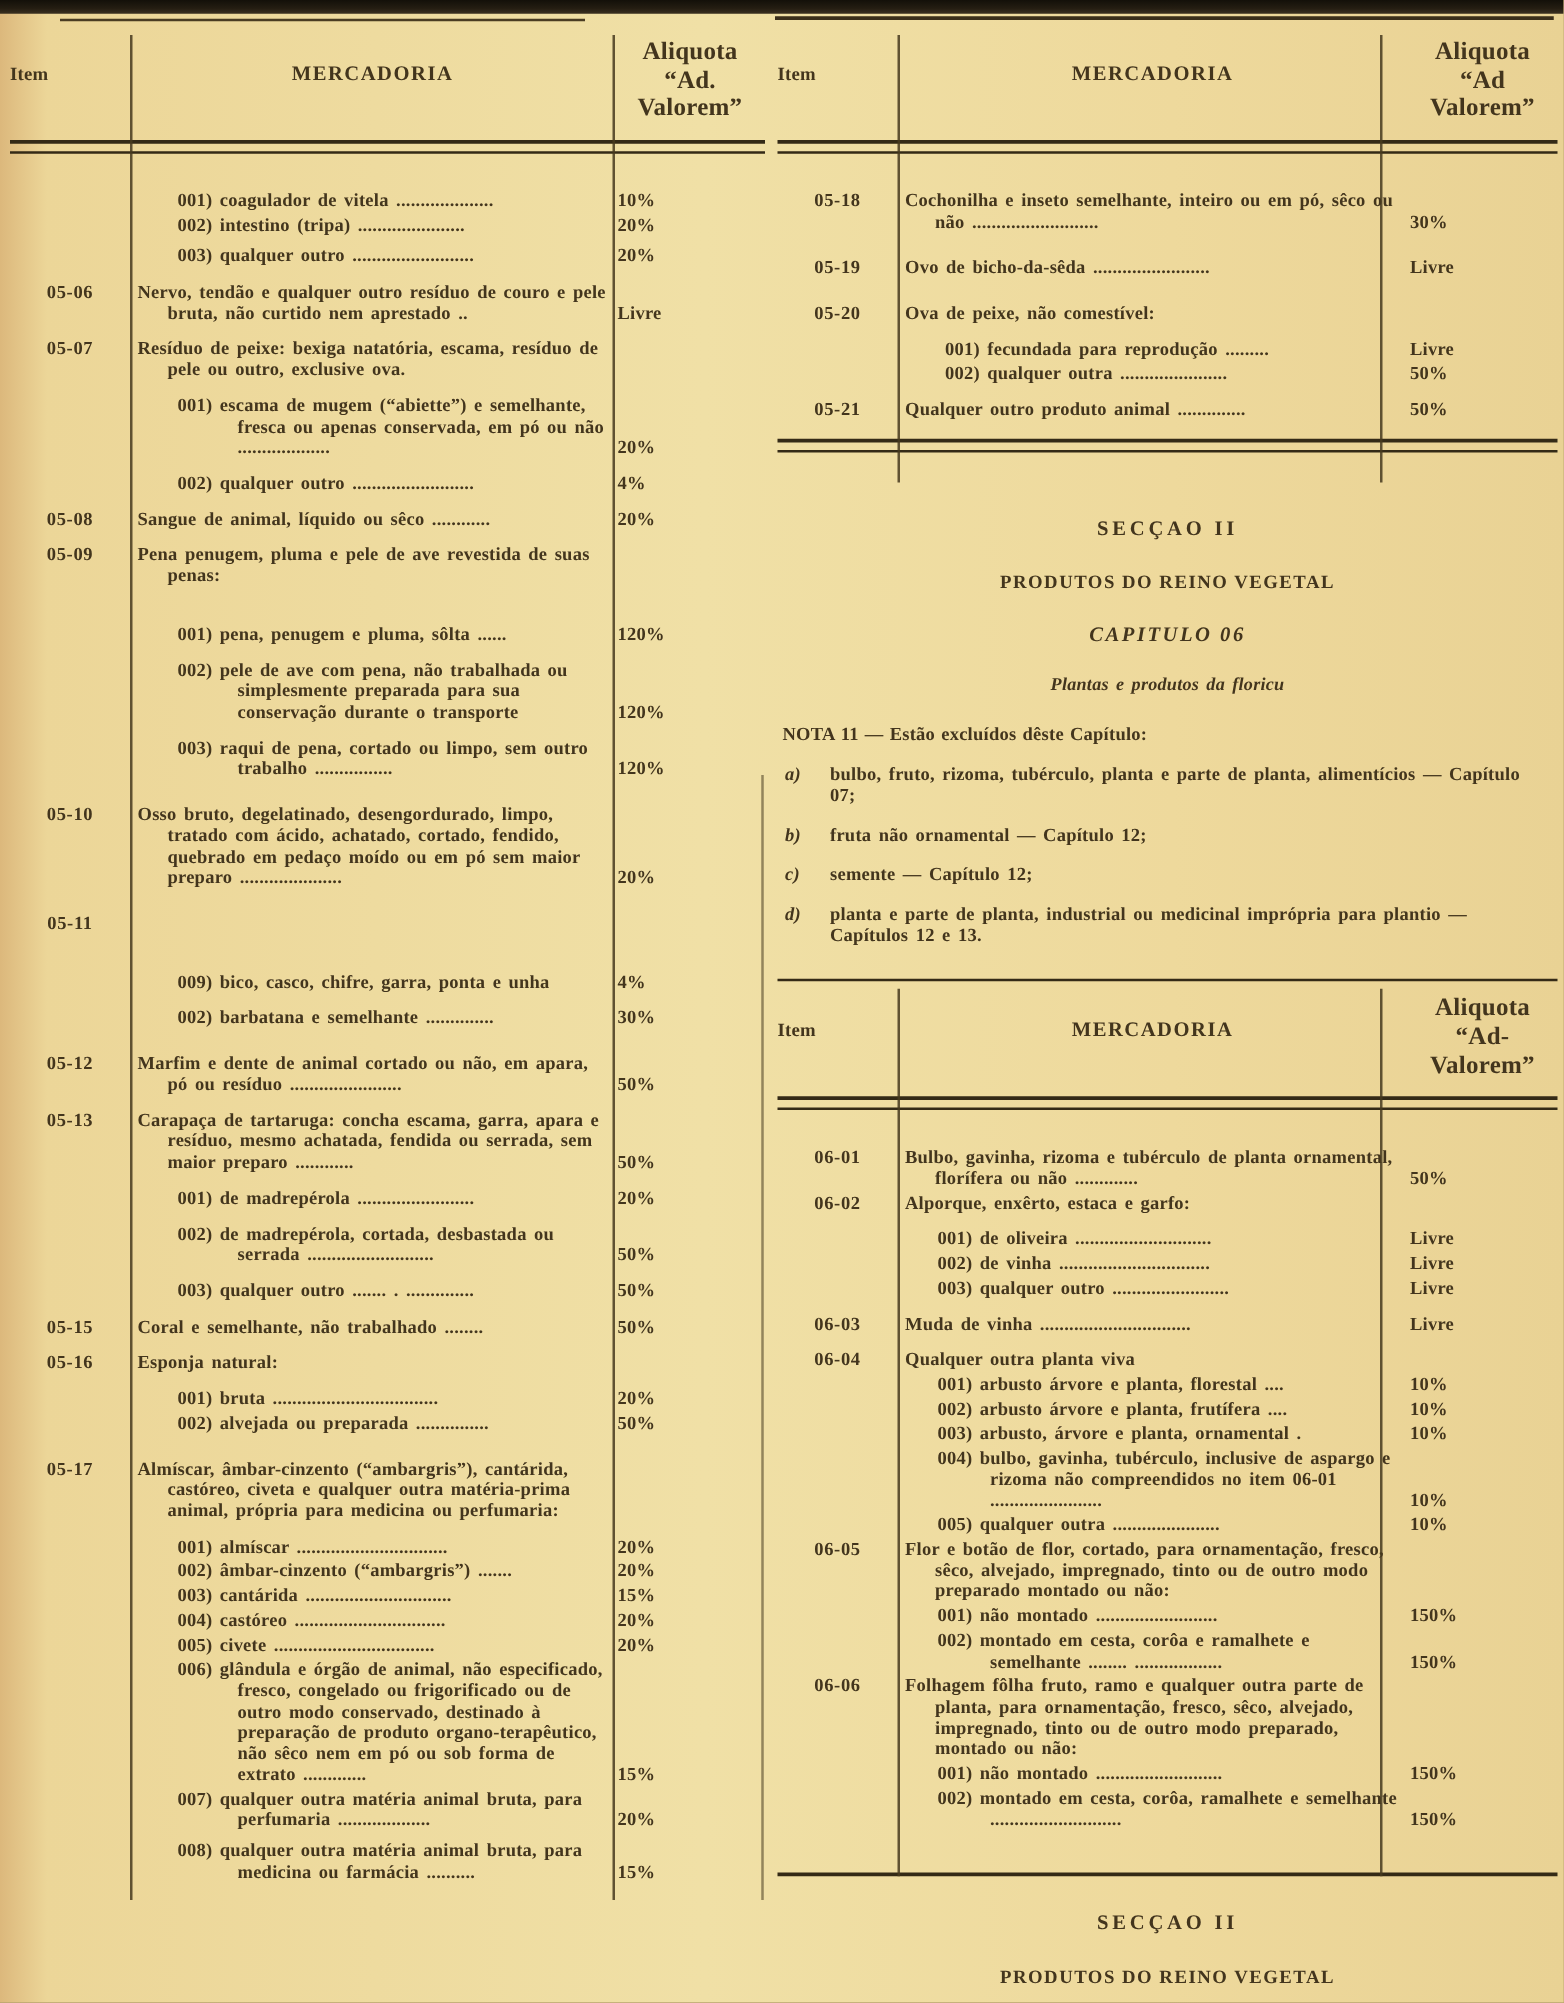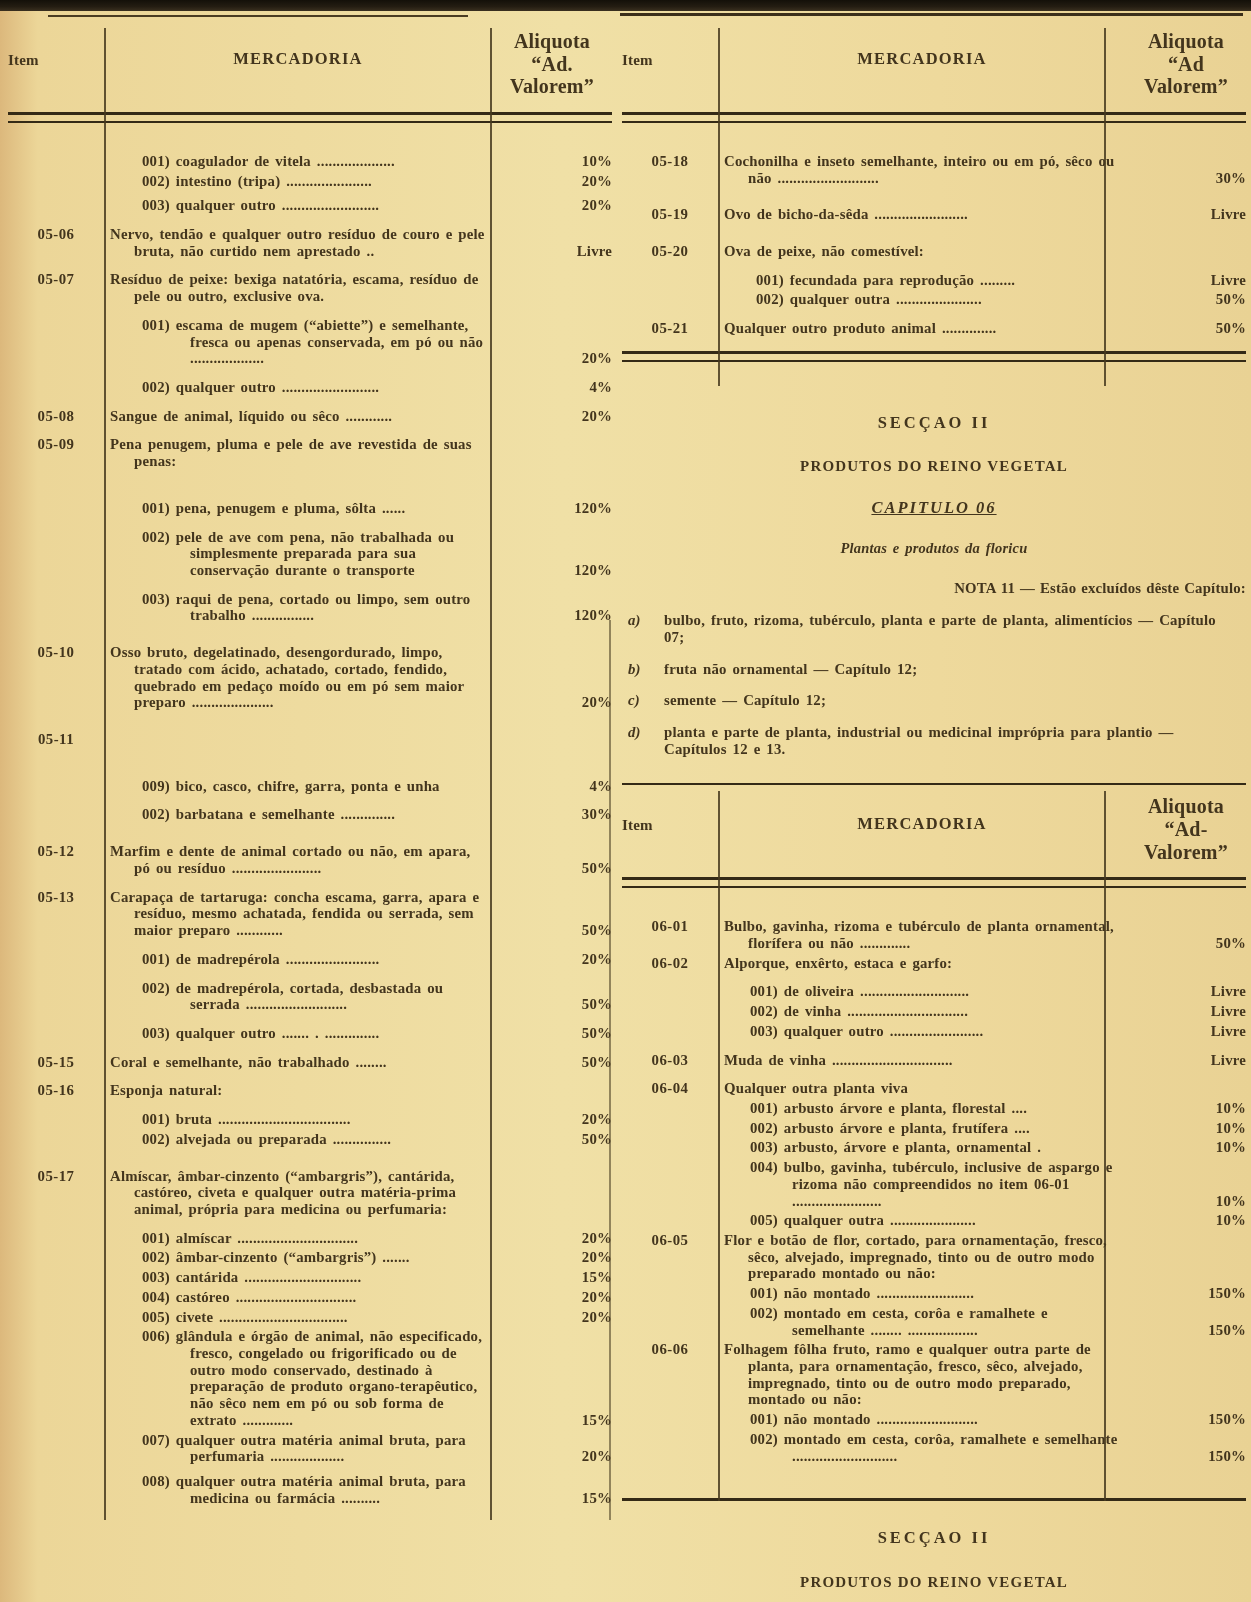--- a/index.html
+++ b/index.html
@@ -37,37 +37,37 @@
   .h-aliq{width:120px;text-align:center;display:flex;flex-direction:column;
           justify-content:space-between;padding:4px 0 4px;font-size:20px;}
   .hr2{height:6px;border-top:3px solid #342a16;border-bottom:2px solid #342a16;}
   .hr1{border-top:2px solid #342a16;}
   .hr1-thick{border-top:3px solid #342a16;}
 
   .tbody{padding-bottom:14px;}
   .trow{display:flex;align-items:flex-end;}
   .c-item{width:96px;flex:none;text-align:center;align-self:flex-start;letter-spacing:.5px;}
   .c-merc{flex:1;padding-right:8px;word-spacing:2px;}
-  .c-val{width:118px;flex:none;text-align:right;}
+  .c-val{width:118px;flex:none;text-align:left;}
   .main .c-merc{padding-left:30px;text-indent:-24px;}
   .sub  .c-merc{padding-left:86px;text-indent:-48px;}
   .t-rmid .sub .c-merc{padding-left:74px;text-indent:-42px;}
 
   .gap-xs{margin-top:3px;}
   .gap-sm{margin-top:8px;}
   .gap-md{margin-top:12px;}
   .gap-lg{margin-top:20px;}
   .gap-xl{margin-top:30px;}
 
   .secblock{text-align:center;}
   .sec-title{font-size:16.5px;letter-spacing:3px;margin-top:28px;}
   .sec-sub{font-size:15px;letter-spacing:1.2px;margin-top:26px;}
-  .sec-cap{font-style:italic;font-size:16.5px;letter-spacing:2px;margin-top:24px;text-decoration:underline;}
+  .sec-cap{font-style:italic;font-size:16.5px;letter-spacing:2px;margin-top:24px;}
   .sec-desc{font-style:italic;font-size:14.5px;margin-top:22px;word-spacing:2px;}
-  .sec-nota{text-align:right;margin-top:24px;padding-left:4px;word-spacing:1px;}
+  .sec-nota{text-align:left;margin-top:24px;padding-left:4px;word-spacing:1px;}
   .sec-notes{text-align:left;}
   .note{display:flex;margin-top:15px;}
   .note-letter{width:36px;flex:none;font-style:italic;padding-left:6px;}
   .note-text{flex:1;word-spacing:2px;padding-right:4px;}
 
   .rt-pad{padding-bottom:24px;}
 </style>
 </head>
 <body>
 

